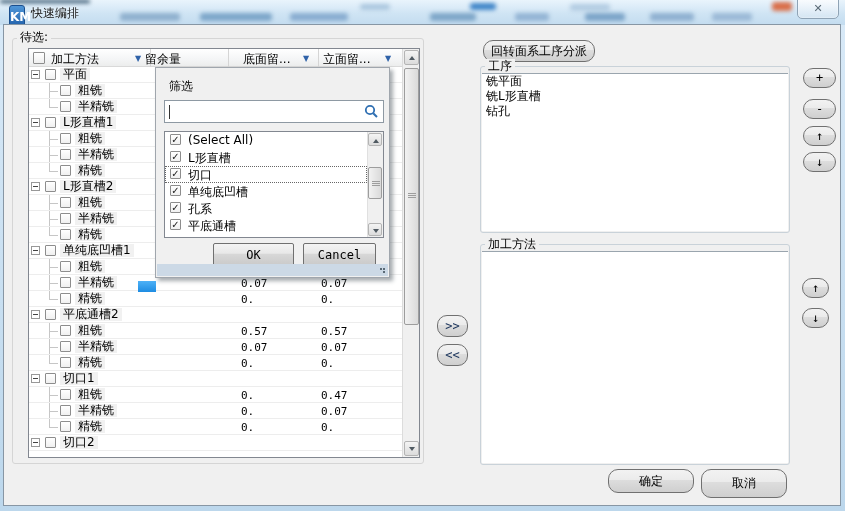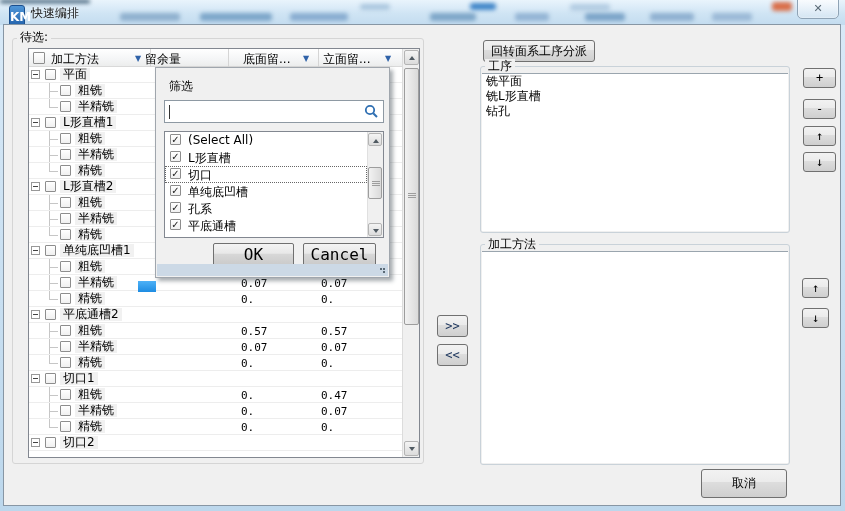--- a/index.html
+++ b/index.html
@@ -84,29 +84,29 @@
   .search-ico { position:absolute; right:4px; top:3px; }
   .flist { position:absolute; left:8px; top:63px; width:220px; height:107px; background:#fff;
            border:1px solid #828790; overflow:hidden; }
   .fitem { position:relative; height:17px; }
   .fitem.focused { outline:1px dotted #666; outline-offset:-1px; }
   .fcb { left:5px; top:2px; }
   .flabel { position:absolute; left:23px; top:1px; font-size:12px; white-space:nowrap; }
   .fsbar { position:absolute; right:0; top:0; bottom:0; width:16px; background:#f0f0f0; border-left:1px solid #e0e0e0; }
   .okbtn { position:absolute; height:23px; background:linear-gradient(#f4f4f4,#e8e8e8 45%,#d8d8d8 46%,#cacaca);
            border:1px solid #707070; border-radius:2px; font-family:"DejaVu Sans Mono", monospace;
-           font-size:16px; display:flex; align-items:center; justify-content:center; }
+           font-size:12px; display:flex; align-items:center; justify-content:center; }
   .popup-strip { position:absolute; left:1px; right:1px; bottom:1px; height:12px; background:#ccd9e6; }
   .rgrip { position:absolute; right:2px; bottom:2px; width:7px; height:7px;
            background:radial-gradient(circle at 2px 2px,#5a6a76 1px,transparent 1.2px),
                       radial-gradient(circle at 5px 2px,#5a6a76 1px,transparent 1.2px),
                       radial-gradient(circle at 5px 5px,#5a6a76 1px,transparent 1.2px); }
 
   
-  .wbtn { position:absolute; border:1px solid #707070; border-radius:3px;
+  .wbtn { position:absolute; border:1px solid #707070; border-radius:10px;
           background:linear-gradient(#f2f2f2,#ebebeb 45%,#dddddd 46%,#cfcfcf);
           font-size:12px; color:#000; display:flex; align-items:center; justify-content:center;
           white-space:nowrap;text-align:center; }
   .sqbtn { font-family:"DejaVu Sans Mono", monospace; font-size:12px; }
 
   
   .wlist { position:absolute; background:#fff; border:1px solid #bdc6cd; overflow:hidden; }
   .pitem { font-size:12px; line-height:15px; padding-left:4px; white-space:nowrap; }
 </style>
 </head>
@@ -432,15 +432,16 @@
   <div class="groupbox" style="left:480px;top:244px;width:310px;height:221px;border-color:#c9d2d9;"></div>
   <span class="gb-label abs" style="left:485px;top:237px;">加工方法</span>
   <div class="wlist" style="left:482px;top:251px;width:306px;height:212px;border:none;border-top:1px solid #9aa5ae;"></div>
 
   <div class="wbtn sqbtn" style="left:802px;top:278px;width:27px;height:20px;">↑</div>
   <div class="wbtn sqbtn" style="left:802px;top:308px;width:27px;height:20px;">↓</div>
 
   <div class="wbtn sqbtn" style="left:437px;top:315px;width:31px;height:22px;color:#1c355c;">&gt;&gt;</div>
   <div class="wbtn sqbtn" style="left:437px;top:344px;width:31px;height:22px;color:#1c355c;">&lt;&lt;</div>
 
+  <div class="wbtn" style="left:608px;top:469px;width:86px;height:24px;">确定</div>
   <div class="wbtn" style="left:701px;top:469px;width:86px;height:29px;">取消</div>
 
 </div>
 
 </body></html>

